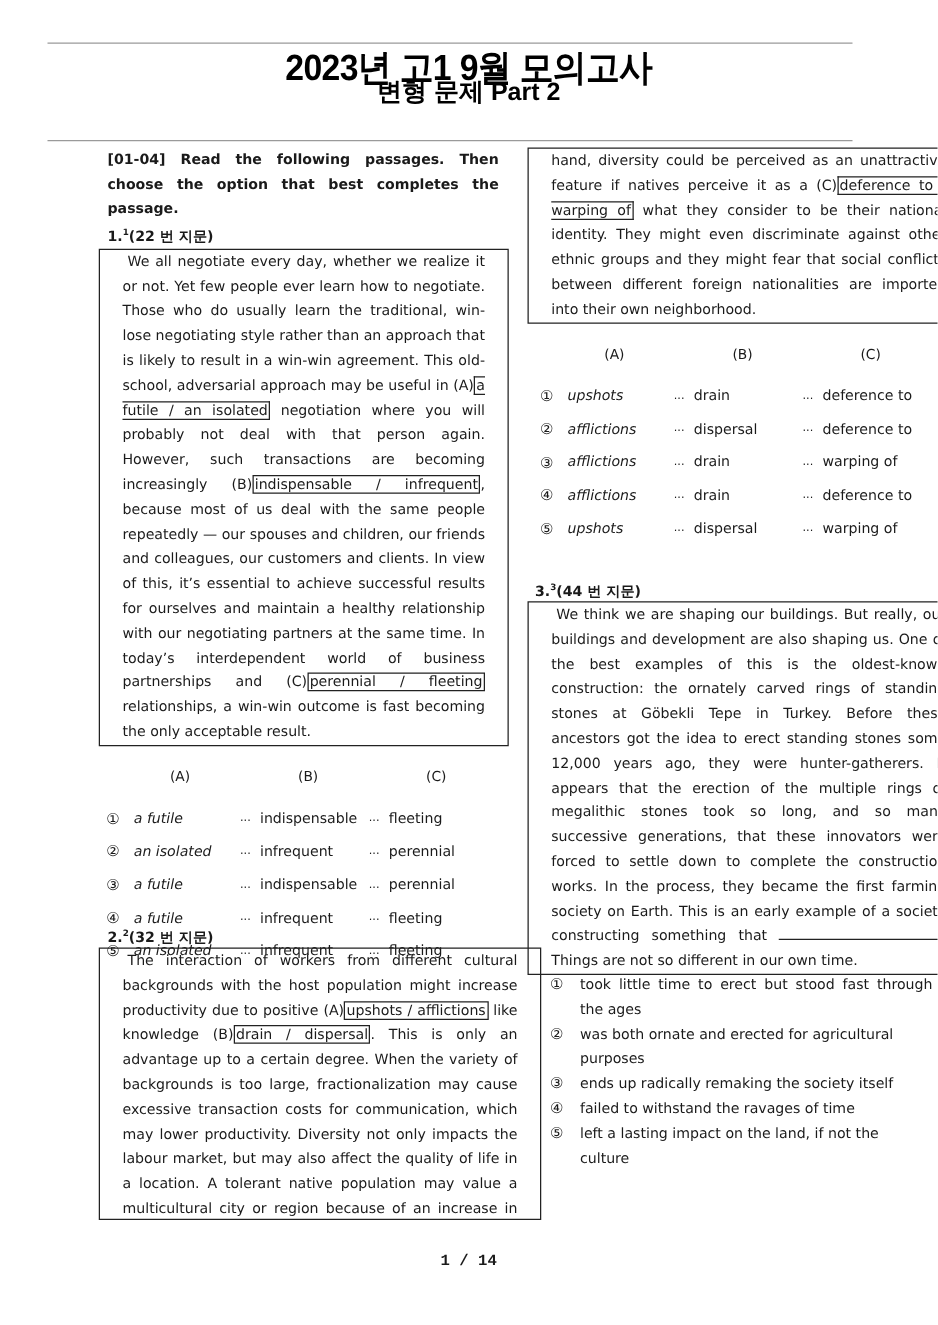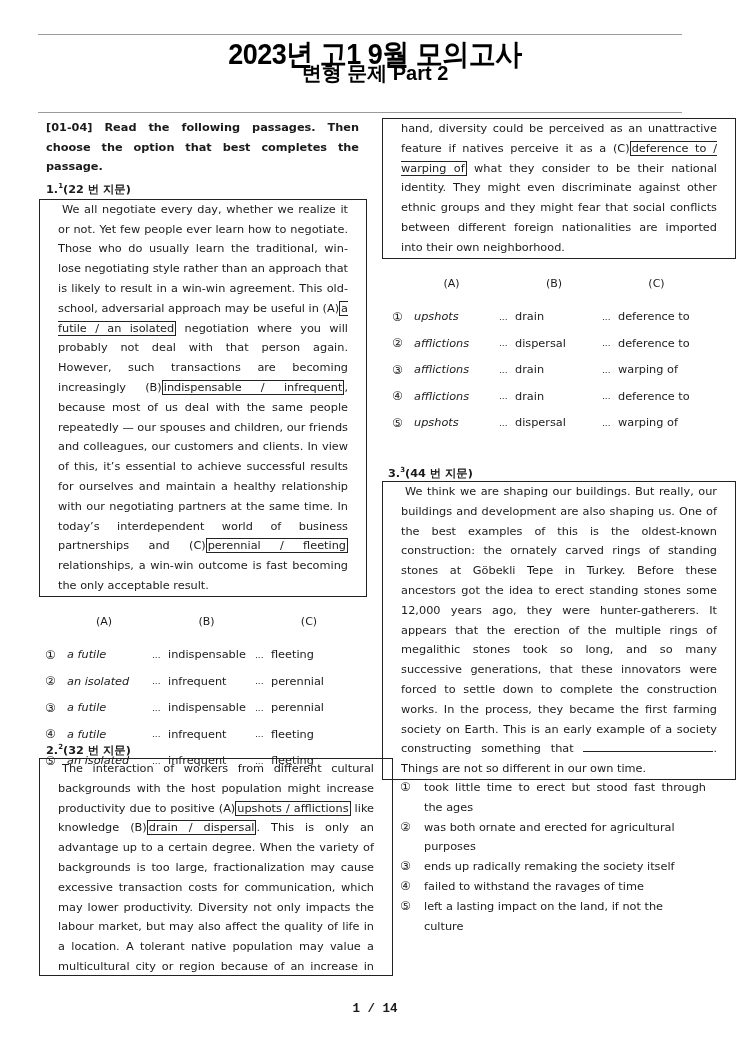--- a/index.html
+++ b/index.html
@@ -3,21 +3,21 @@
 <meta charset="utf-8">
 <style>
   html, body { margin:0; padding:0; background:#ffffff; }
   body { width:750px; height:1060px; position:relative; overflow:hidden;
          font-family:"DejaVu Sans", "Liberation Sans", sans-serif; color:#1a1a1a; }
   .rule { position:absolute; left:38px; width:644px; height:0; border-top:1.5px solid #9a9a9a; }
   .title { position:absolute; left:0; width:750px; text-align:center; font-weight:bold;
            font-family:"Liberation Sans", "DejaVu Sans", sans-serif; color:#000; }
   .t1 { top:36px; font-size:27px; letter-spacing:-0.5px; transform:scaleY(1.08); }
   .t2 { top:60px; font-size:20px; }
-  .col { position:absolute; font-size:11.3px; }
+  .col { position:absolute; font-size:11.3px;margin-left:40px; }
   .heading { font-weight:bold; line-height:19.5px; font-size:11.3px; }
   .heading sup { font-size:7px; }
   .passage { border:1.3px solid #222; padding:0 18px; line-height:19.8px; text-align:justify;
              font-size:11.3px; }
   .passage p { margin:0; text-indent:4px; }
   .blank-box { border:1.2px solid #222; padding:0 1px; }
   .opts-head { display:flex; font-size:11px; margin-top:18px; }
   .opts-head span { text-align:center; }
   .opt-table { margin-top:14px; }
   .opt-row { display:flex; align-items:center; height:26.5px; font-size:11.3px; }

